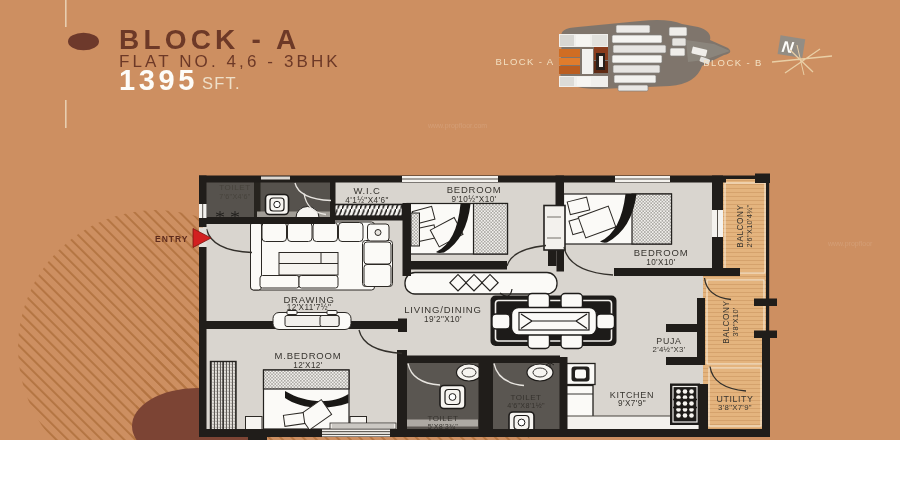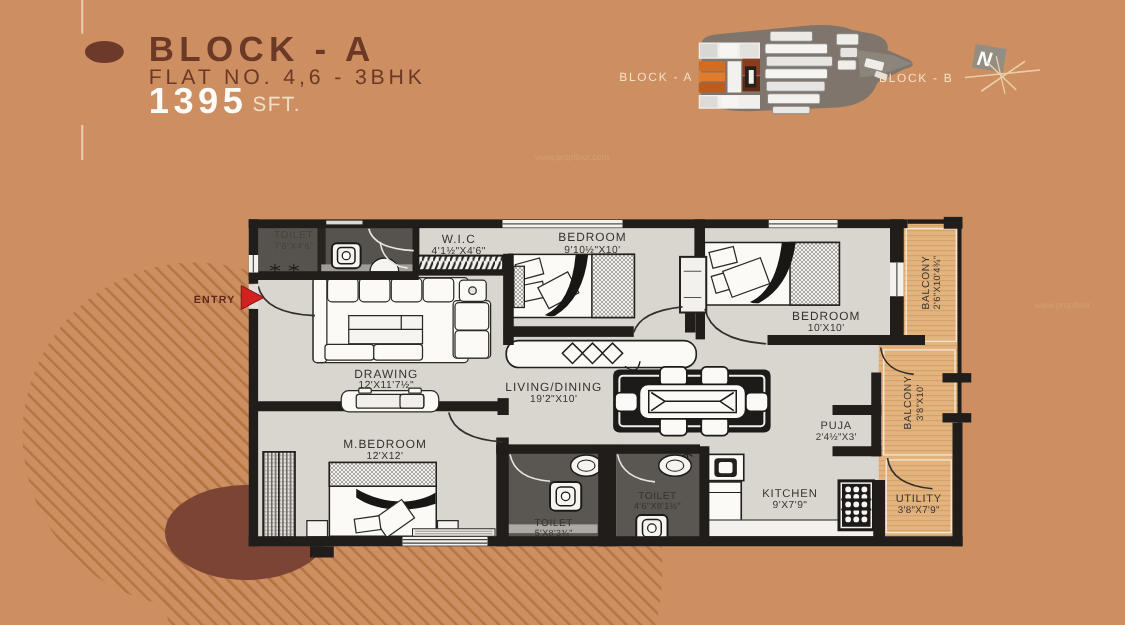--- a/index.html
+++ b/index.html
@@ -1,16 +1,16 @@
 <!DOCTYPE html>
 <html><head>
 <meta charset="utf-8">
 <style>
 html,body{margin:0;padding:0}
-#page{position:relative;width:900px;height:500px;background:#d946ef;overflow:hidden;font-family:"Liberation Sans",sans-serif}
+#page{position:relative;width:900px;height:440px;background:#d946ef;overflow:hidden;font-family:"Liberation Sans",sans-serif}
 svg text{font-family:"Liberation Sans",sans-serif}
 </style>
 </head>
 <body>
 <div id="page">
 <svg width="900" height="500" viewBox="0 0 900 500">
 <defs>
 <pattern id="bgh" width="8" height="8" patternUnits="userSpaceOnUse" patternTransform="rotate(-45)">
   <rect width="8" height="8" fill="none"></rect>
   <rect x="0" y="0" width="1.9" height="8" fill="#b1723f"></rect>

